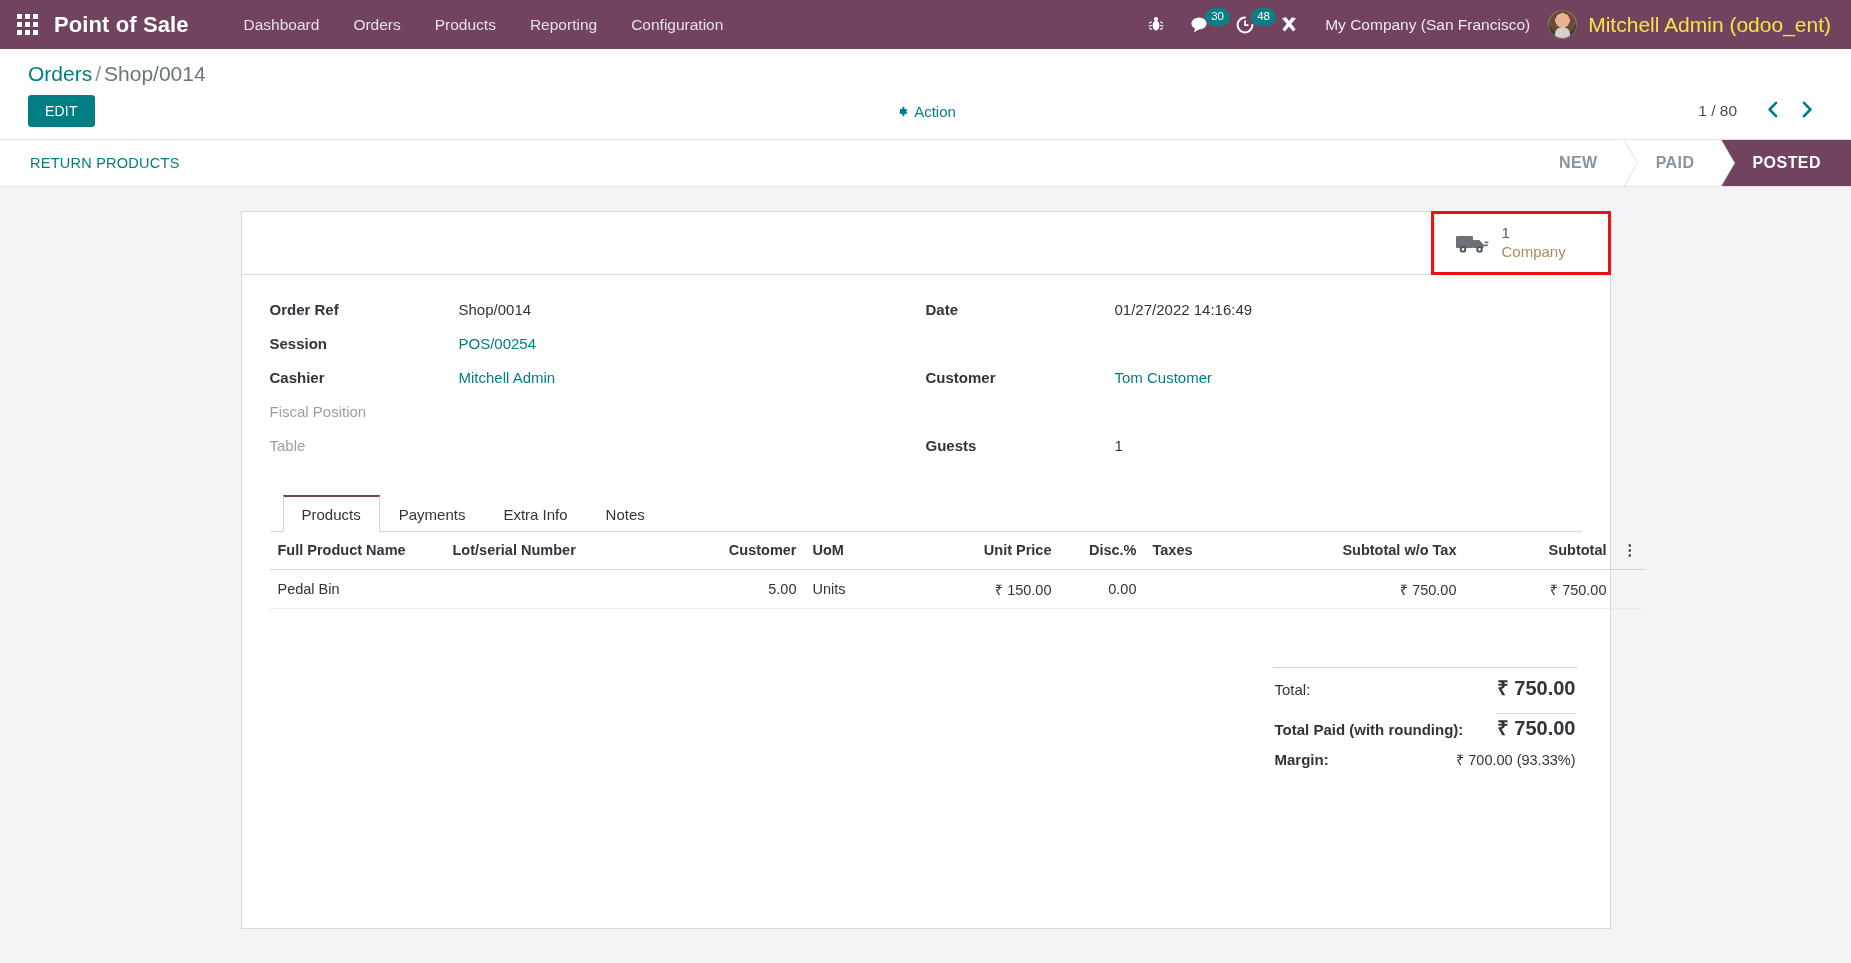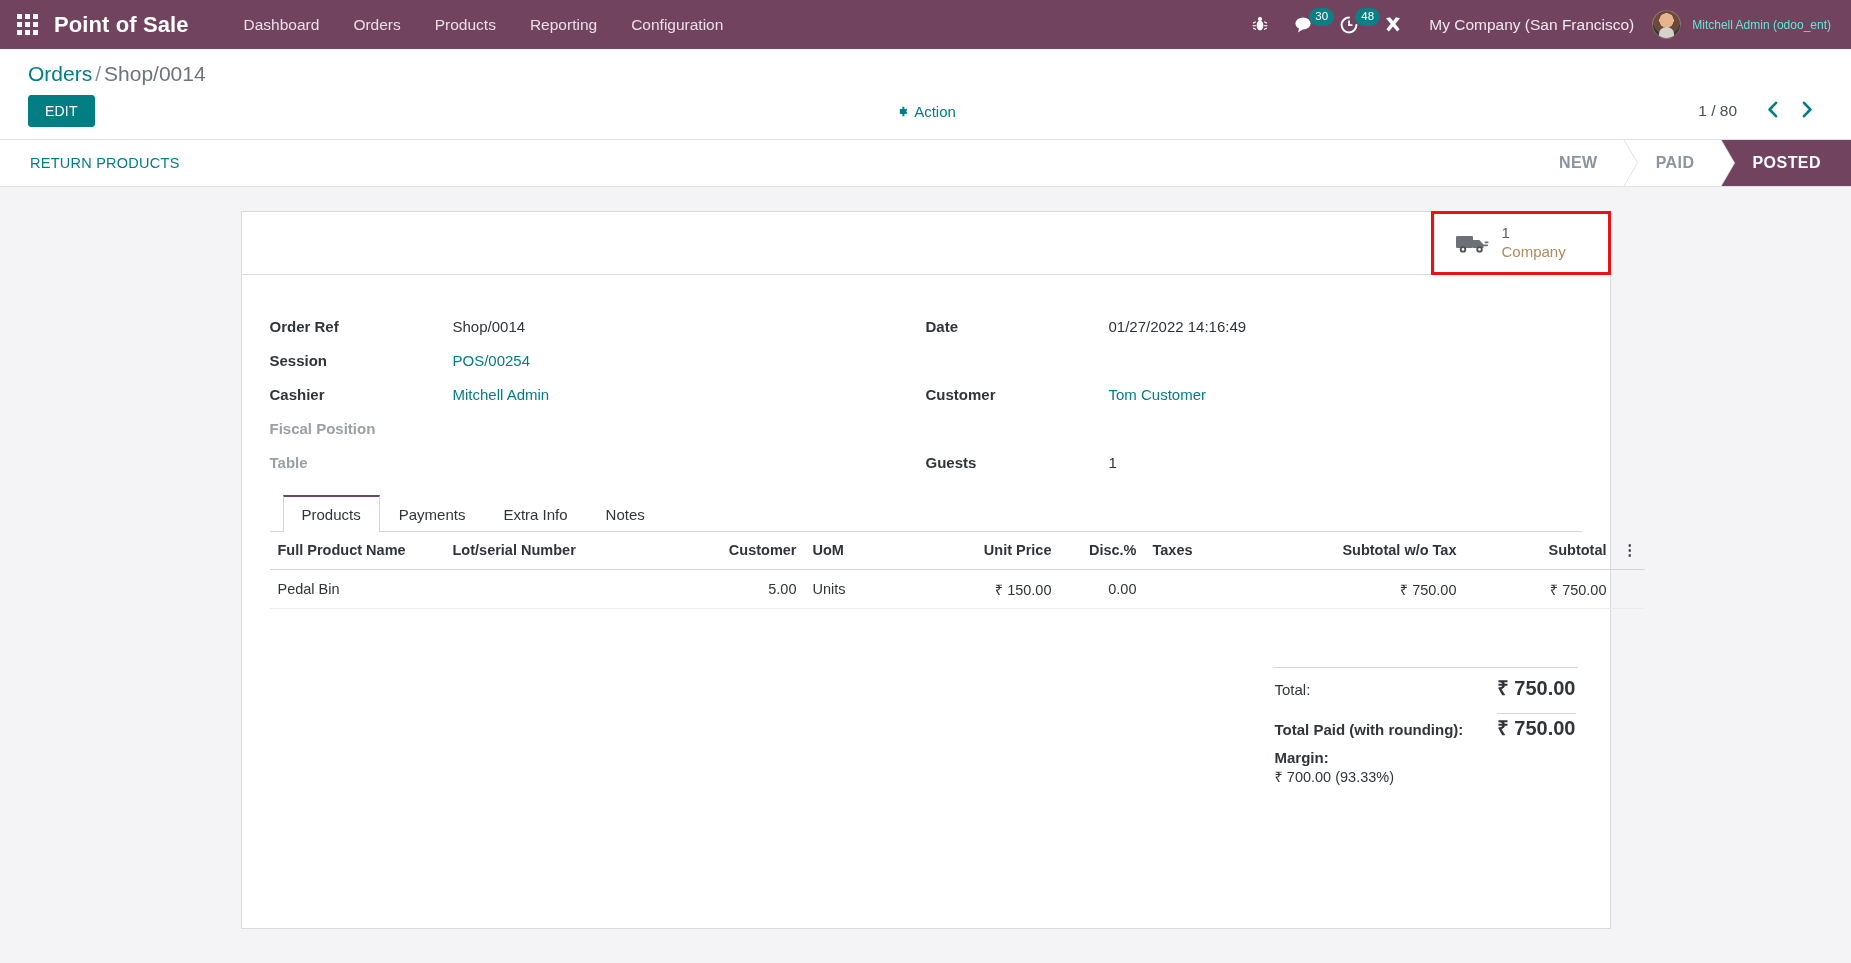--- a/index.html
+++ b/index.html
@@ -67,21 +67,21 @@
     width: 29px; height: 29px; border-radius: 50%;
     background: radial-gradient(circle at 50% 35%, #e8b48e 0 32%, #6b4a3a 33% 62%, #3e3630 63% 100%);
     border: 1px solid rgba(255,255,255,.25);
     margin-right: 11px; overflow: hidden; position: relative; flex: none;
   }
   .avatar::after {
     content: ''; position: absolute; left: 22%; top: 58%;
     width: 56%; height: 48%; border-radius: 50% 50% 0 0;
     background: #d8d2cc;
   }
-  .user-name { font-size: 12px; color: #5eead4; white-space: nowrap; }
+  .user-name { font-size: 21px; color: #fde047; white-space: nowrap; }
 
   
   .control-panel {
     background: #fff;
     border-bottom: 1px solid #dee2e6;
     padding: 0 0 0 0;
   }
   .cp-row1 { padding: 13px 28px 0 28px; }
   .breadcrumb { font-size: 21px; white-space: nowrap; }
   .bc-link { color: #017e84; cursor: pointer; }
@@ -204,30 +204,31 @@
   .stat-label { font-size: 15px; color: #b08a5d; }
 
   .form-body { padding: 26px 28px 0 28px; }
   .form-grid {
     display: grid;
     grid-template-columns: 1fr 1fr;
     column-gap: 0;
   }
   .fcol { display: flex; flex-direction: column; }
   .frow {
-    display: flex; align-items: flex-end;
+    display: flex; align-items: flex-start;
     min-height: 34px;
     margin-bottom: 0;
+    gap: 6px;
   }
   .flabel {
     width: 183px; flex: none;
     font-size: 15px; font-weight: bold; color: #31353b;
     white-space: nowrap;
   }
-  .flabel.empty { font-weight: bold; color: #9aa0a6; }
+  .flabel.empty { font-weight: normal; color: #9aa0a6; }
   .fvalue { font-size: 15px; color: #31353b; }
   .fvalue.link { color: #017e84; cursor: pointer; }
   .spacer-row { height: 34px; }
 
   
   .notebook { margin-top: 24px; }
   .tabs { display: flex; border-bottom: 1px solid #d4d7da; padding-left: 13px; }
   .tab {
     padding: 10px 18px 9px 18px;
     font-size: 15px; color: #31353b;
@@ -268,21 +269,21 @@
   .tot-row {
     display: flex; justify-content: space-between; align-items: baseline;
     padding: 6px 2px;
   }
   .tot-row.bordered-top { border-top: 1px solid #d4d7da; }
   .tot-label { font-size: 15px; color: #31353b; }
   .tot-label.b { font-weight: bold; }
   .tot-val { font-size: 15px; color: #31353b; }
   .tot-val.big { font-size: 20px; font-weight: bold; }
   .tot-val.reg { font-size: 14.5px; }
-  .tot-row.tight { padding: 2px 2px; flex-direction: column; }
+  .tot-row.tight { padding: 2px 2px; }
   .tot-sub { border-top: 1px solid #d4d7da; }
 </style>
 </head>
 <body>
 
 <div class="navbar">
   <div class="apps-menu">
     <div class="apps-grid">
       <i></i>
         <i></i>

